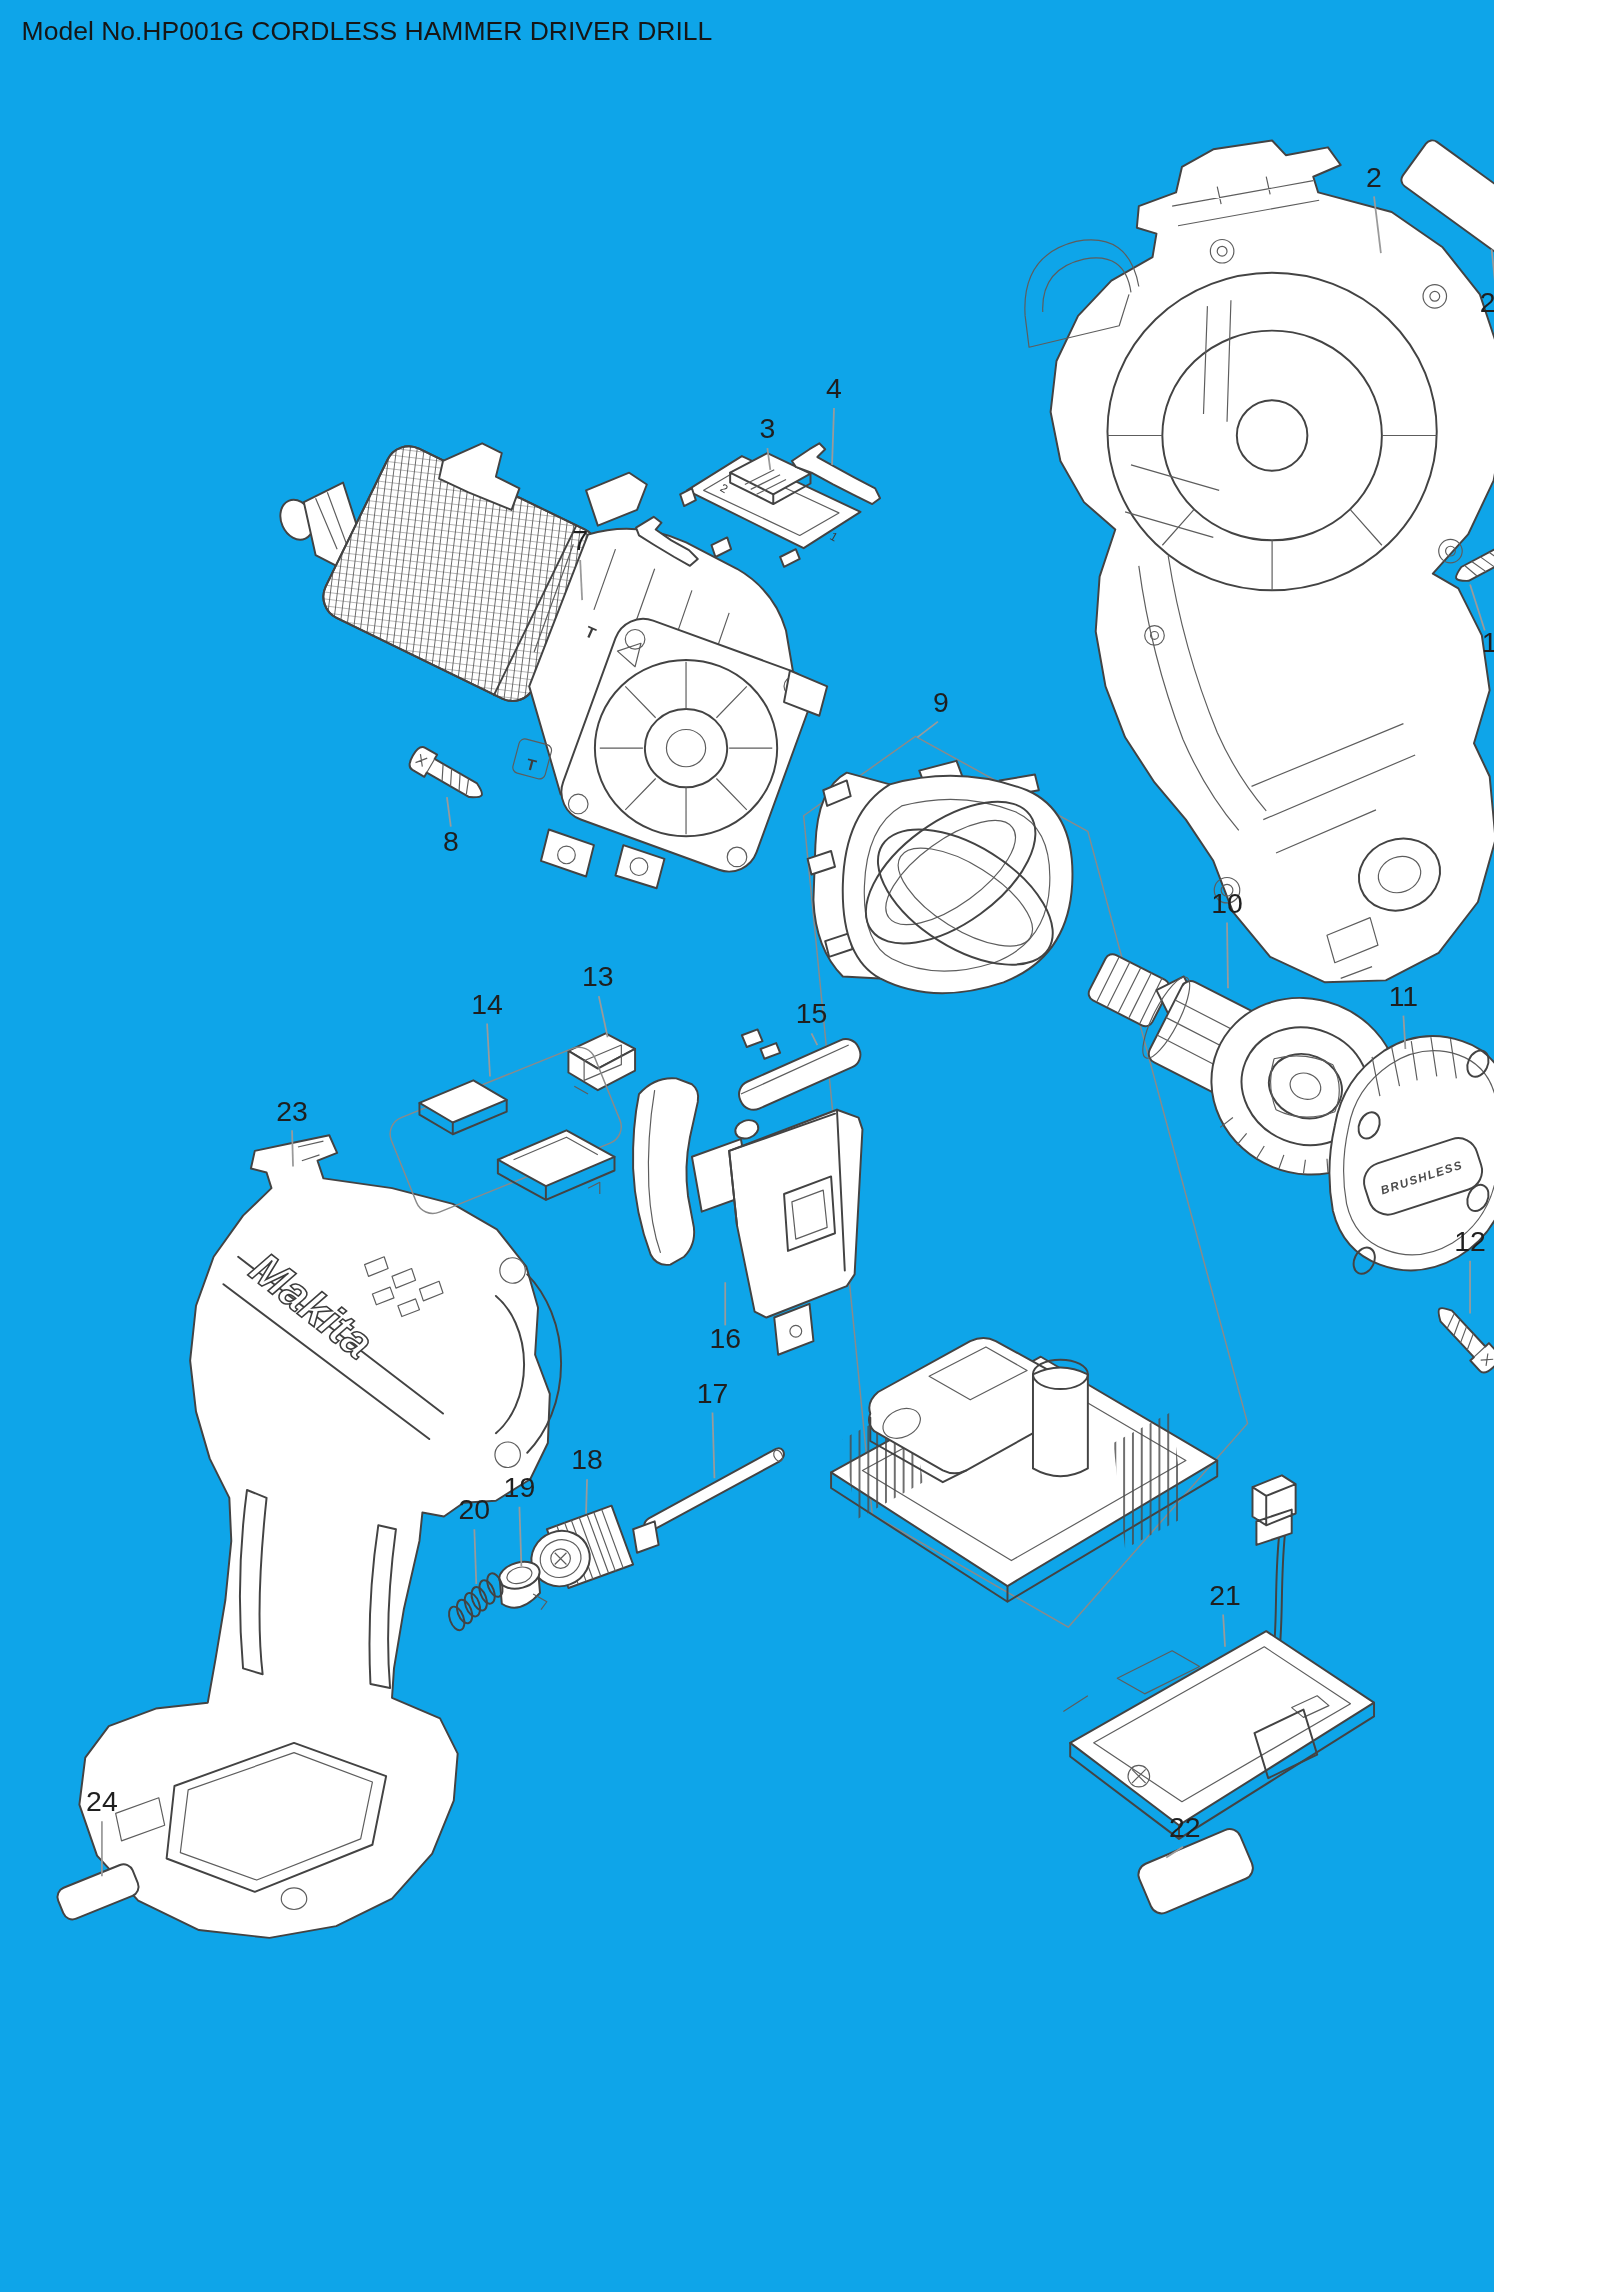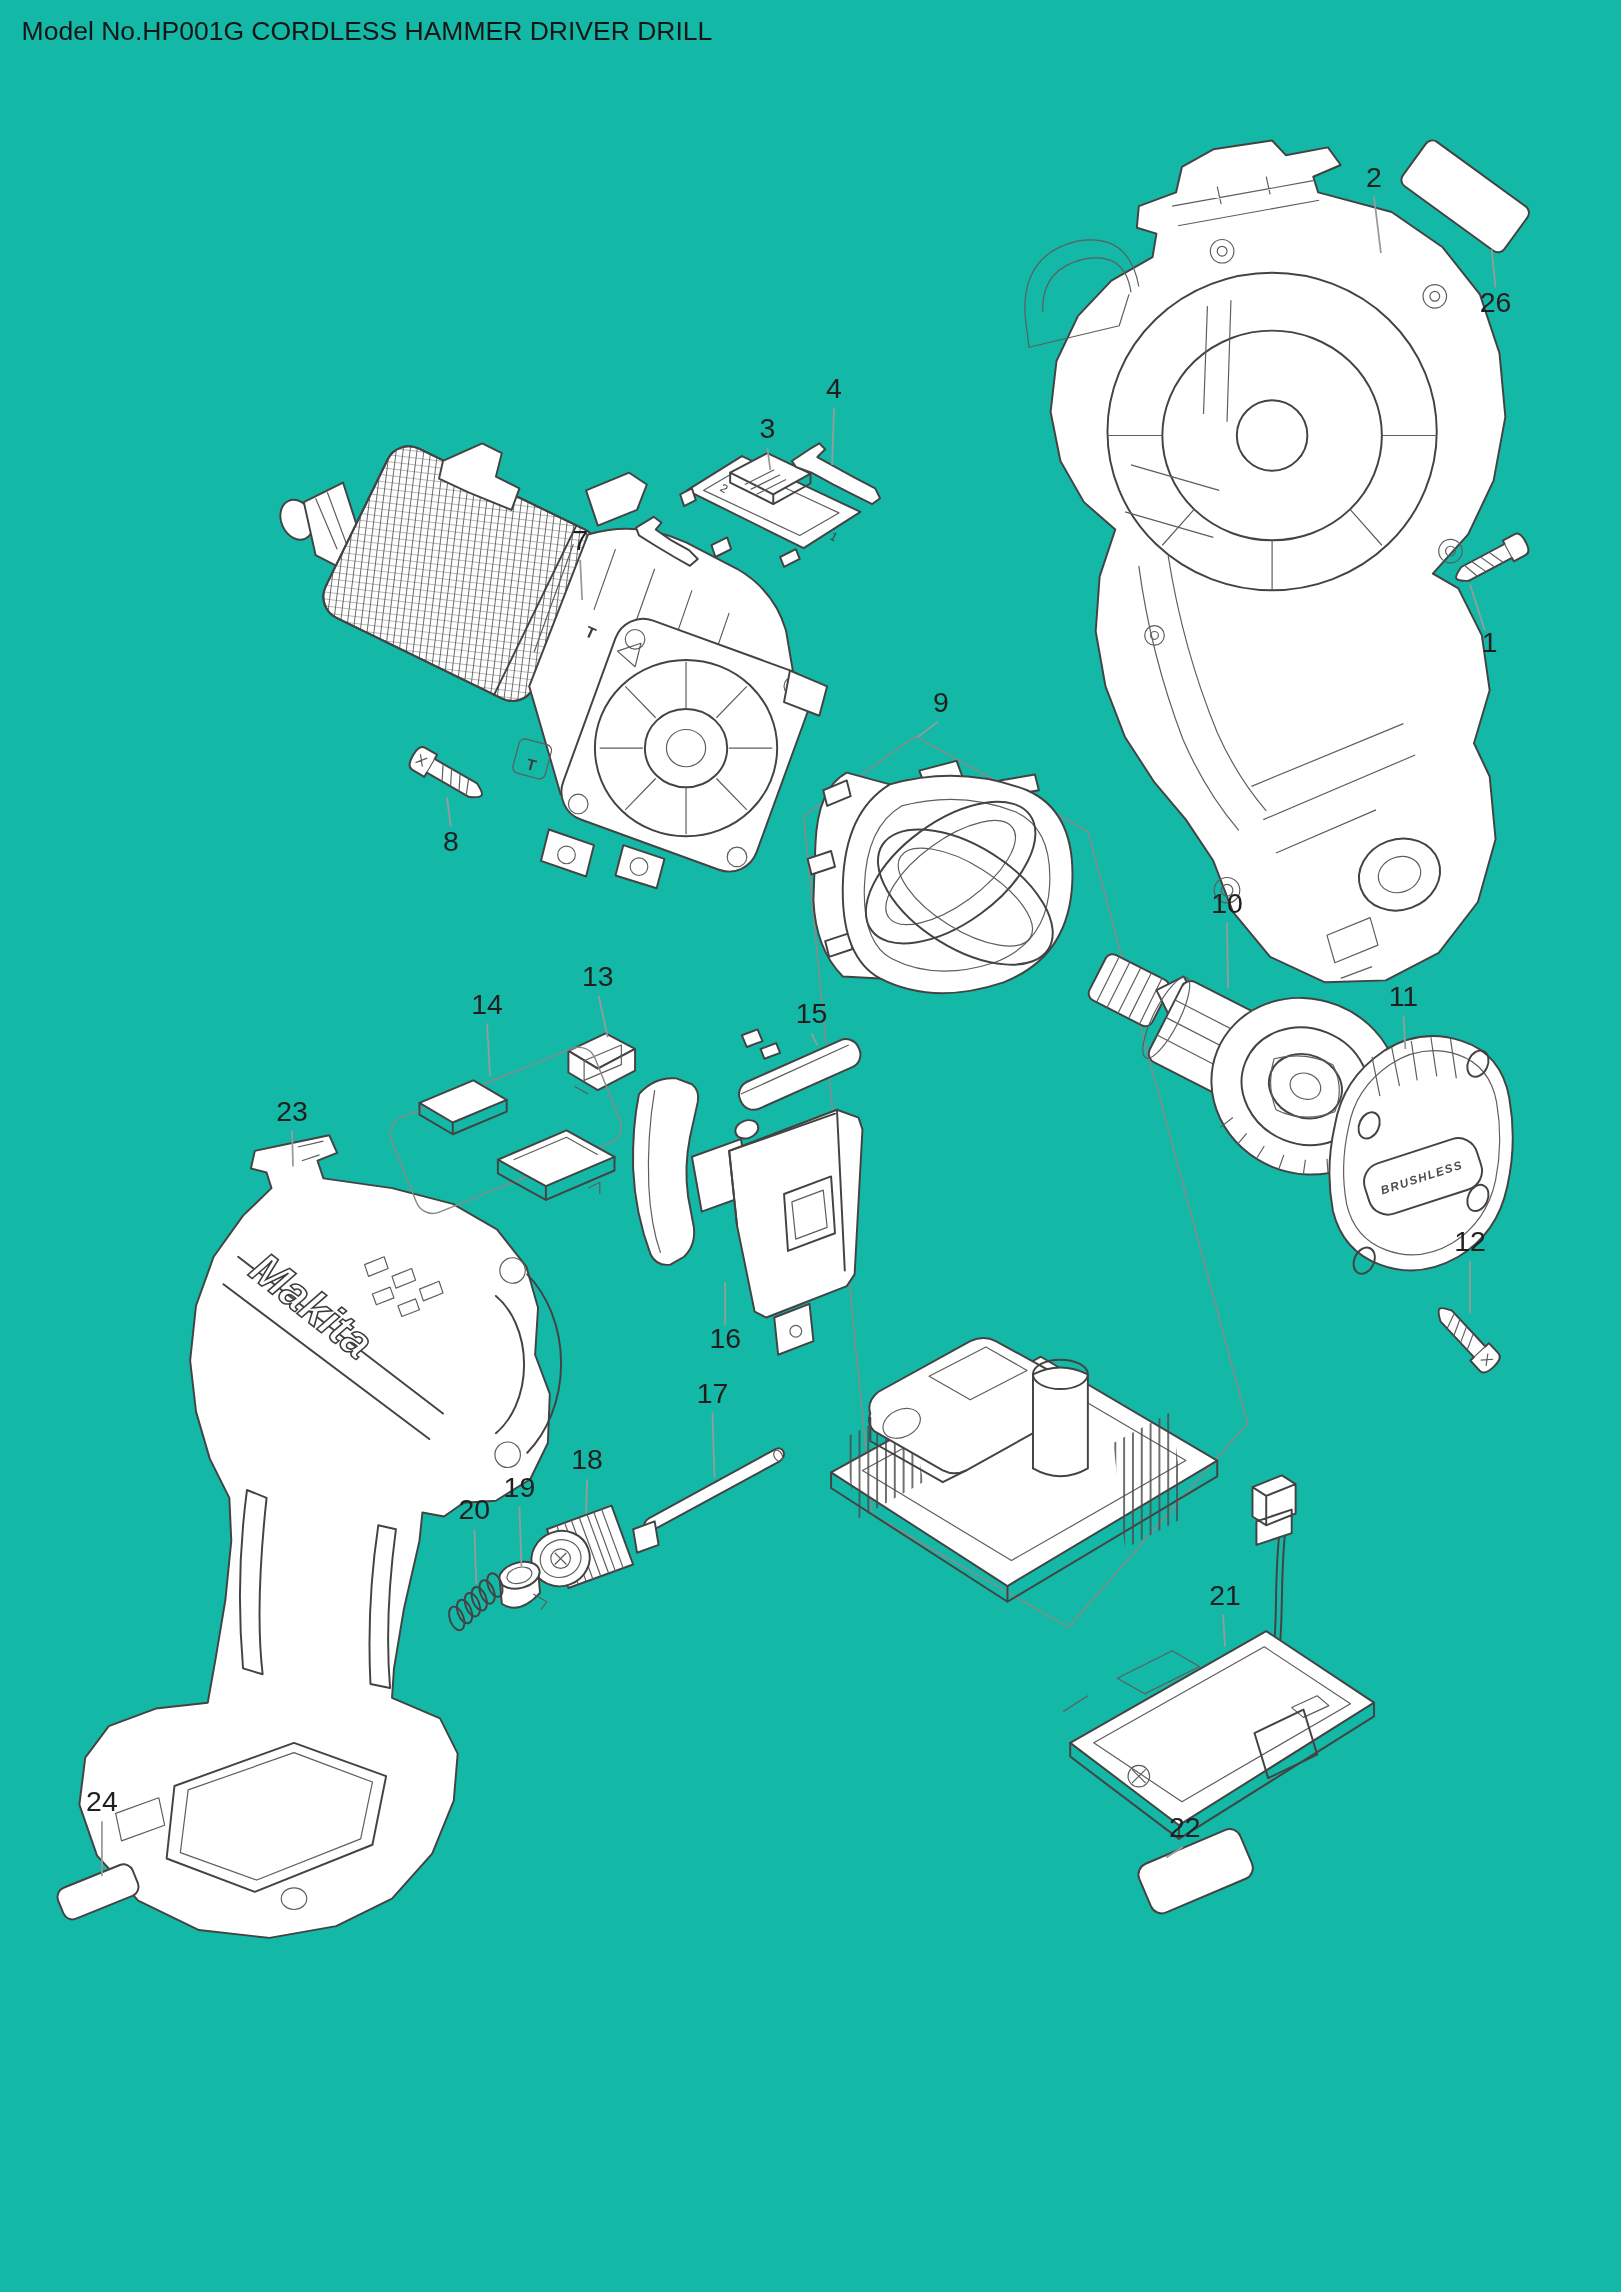--- a/index.html
+++ b/index.html
@@ -1,16 +1,16 @@
 <!DOCTYPE html>
 <html><head>
 <meta charset="utf-8">
 <style>
   html,body { margin:0; padding:0; background:#ffffff; }
-  .page { position:relative; width:1621px; height:2293px; background:#14b8a6; overflow:hidden;
+  .page { position:relative; width:1494px; height:2293px; background:#0ea5e9; overflow:hidden;
           font-family:"Liberation Sans", sans-serif; }
   .title { position:absolute; left:21.6px; top:15.7px; font-size:26.5px; color:#161616; white-space:nowrap; }
   svg.canvas { position:absolute; left:0; top:0; width:1621px; height:2293px; }
   .fw { fill:#ffffff; stroke:#434343; stroke-width:2; stroke-linejoin:round; }
   .ln { fill:none; stroke:#434343; stroke-width:2; stroke-linejoin:round; stroke-linecap:round; }
   .tn { fill:none; stroke:#5d5d5d; stroke-width:1.2; stroke-linejoin:round; }
   .bd { fill:none; stroke:#8a8a8a; stroke-width:1.5; stroke-linejoin:round; }
   .ld { stroke:#9a9a9a; stroke-width:1.8; }
   .callout { font-size:29px; fill:#1f1f1f; text-anchor:middle; }
   .logo { font-size:46px; font-weight:bold; font-style:italic; fill:#ffffff; stroke:#3c3c3c; stroke-width:1.6; }

